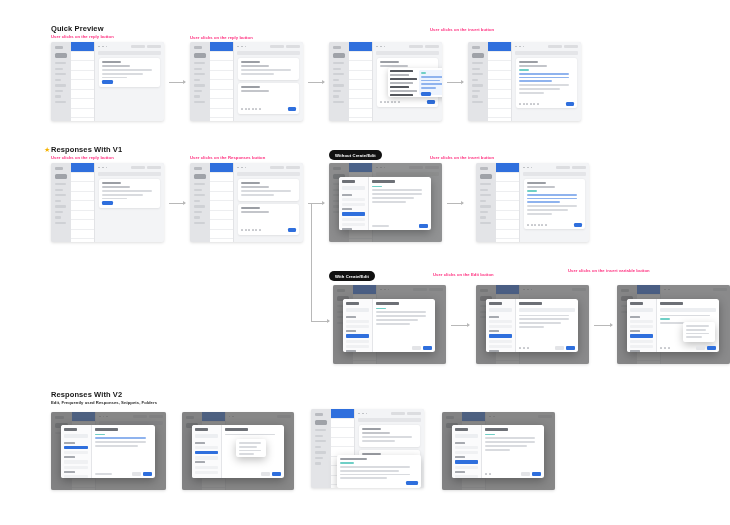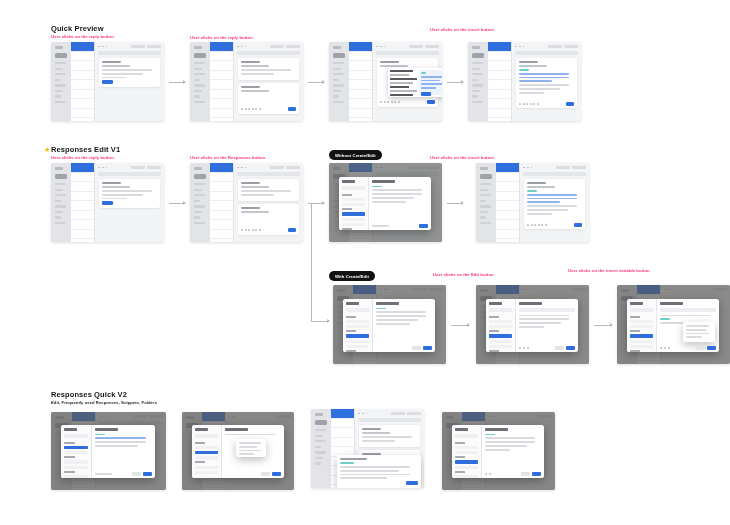--- a/index.html
+++ b/index.html
@@ -379,21 +379,21 @@
             <div class="ti"></div>
             <div class="sp"></div>
             <div class="btnblue sm"></div>
           </div>
         </div>
       </div>
     </div>
   </div>
 
   <div class="star" style="left:14px;top:146px;">★</div>
-  <div class="sec-title" style="left:21px;top:145px;">Responses Edit V1</div>
+  <div class="sec-title" style="left:21px;top:145px;">Responses With V1</div>
   <div class="sec-sub" style="left:21px;top:155px;">User clicks on the reply button</div>
 
   <div class="anno" style="left:160px;top:155px;">User clicks on the Responses button</div>
   <div class="anno" style="left:400px;top:155px;">User clicks on the insert button</div>
   <div class="pill" style="left:299px;top:150px;">Without Create/Edit</div>
 
   <div class="frame" style="left:21px;top:163px;width:113px;height:79px;">
     <div class="app">
       <div class="nav">
         <div class="logo"></div>
@@ -823,21 +823,21 @@
           <div class="ti" style="width:2px;height:2px;background:#c9cbcf;border-radius:.5px;"></div>
           <div class="ti" style="width:2px;height:2px;background:#c9cbcf;border-radius:.5px;"></div>
           <div class="sp"></div>
           <div class="bg"></div>
           <div class="bb"></div>
         </div>
       </div>
     </div>
   </div>
 
-  <div class="sec-title" style="left:21px;top:390px;">Responses Quick V2</div>
+  <div class="sec-title" style="left:21px;top:390px;">Responses With V2</div>
   <div class="sec-sub dark" style="left:21px;top:400px;">Edit, Frequently used Responses, Snippets, Folders</div>
 
   <div class="frame dark" style="left:21px;top:412px;width:115px;height:78px;">
     <div class="app" style="opacity:.45;">
       <div class="nav">
         <div class="logo"></div>
         <div class="pillsel"></div>
         <div class="ln"></div>
       </div>
       <div class="list">

